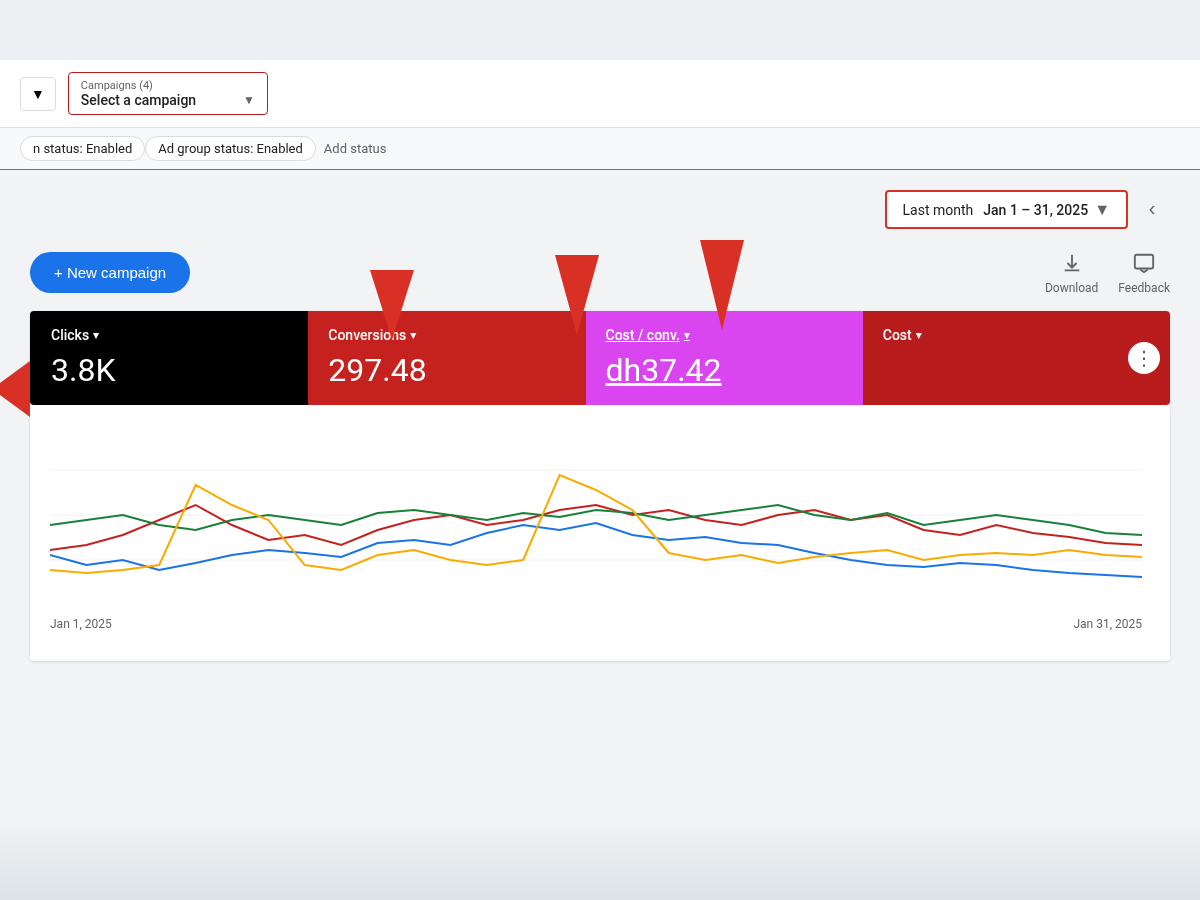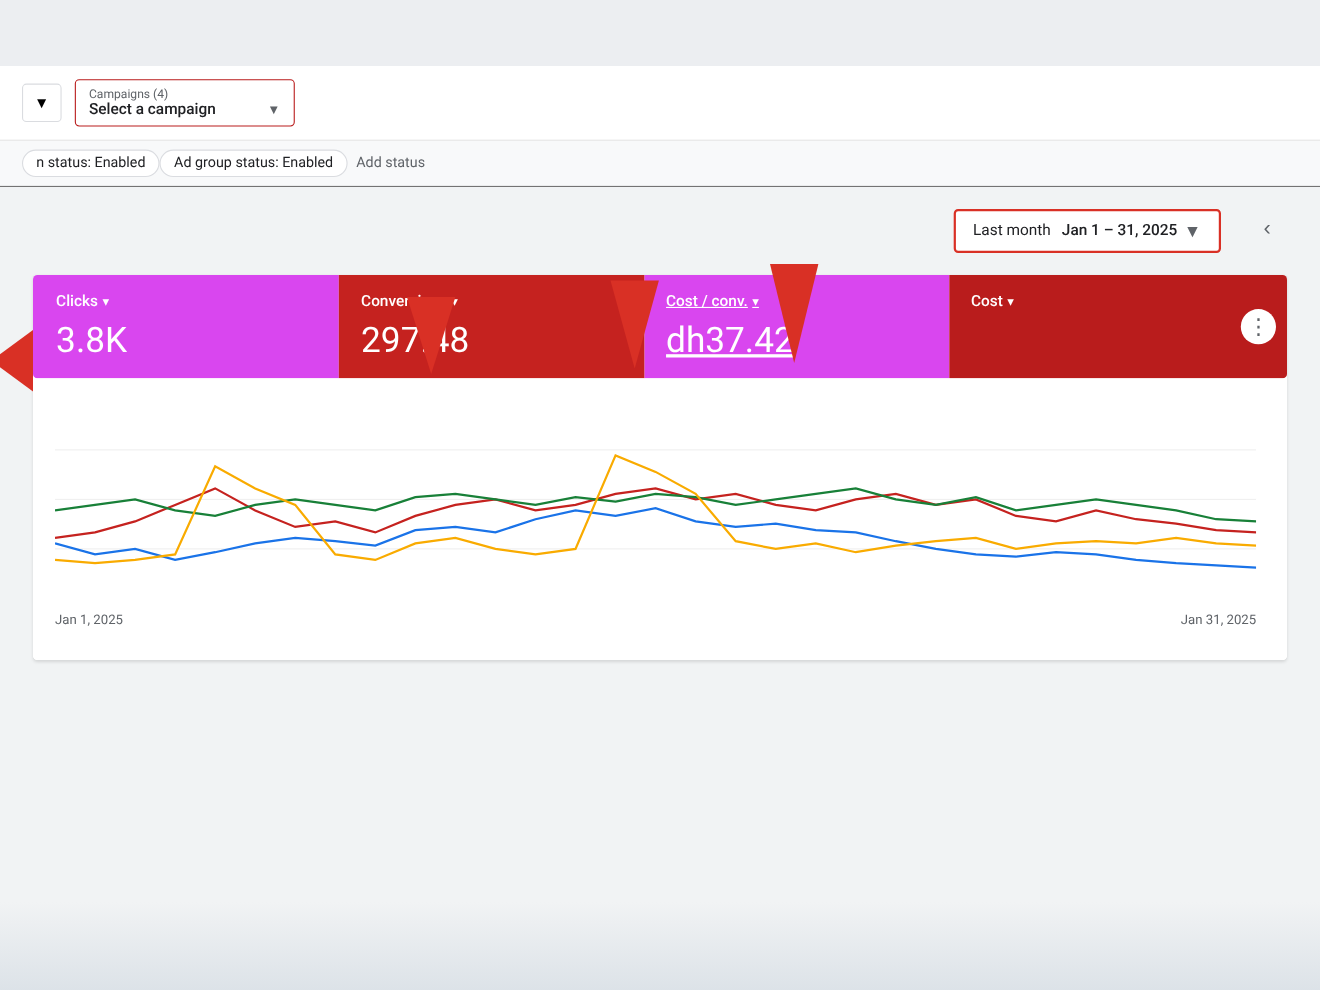--- a/index.html
+++ b/index.html
@@ -86,21 +86,21 @@
 
     .main-content {
       padding: 20px 30px;
       position: relative;
     }
 
     .date-range-section {
       display: flex;
       justify-content: flex-end;
       align-items: flex-start;
-      gap: 24px;
+      gap: 6px;
       margin-bottom: 20px;
     }
 
     .date-range-box {
       display: flex;
       align-items: center;
       gap: 10px;
       border: 2px solid #d93025;
       border-radius: 4px;
       padding: 8px 16px;
@@ -189,21 +189,21 @@
       overflow: hidden;
       position: relative;
     }
     .stat-card {
       flex: 1;
       padding: 16px 20px;
       color: #fff;
       cursor: pointer;
       position: relative;
     }
-    .stat-card.blue { background: #d946ef; padding-left: 21px; }
+    .stat-card.blue { background: #000000; padding-left: 21px; }
     .stat-card.red { background: #c5221f; }
     .stat-card.yellow { background: #d946ef; text-decoration: underline; }
     .stat-card.green { background: #b91c1c; }
 
     .stat-label {
       font-size: 14px;
       font-weight: 500;
       display: flex;
       align-items: center;
       gap: 4px;
@@ -302,20 +302,44 @@
     <div class="date-range-box">
       <span class="date-label">Last month</span>
       <div class="date-select">
         <span>Jan 1 – 31, 2025</span>
         <span class="date-chevron">▼</span>
       </div>
     </div>
     <button class="nav-arrow">‹</button>
   </div>
 
+  <div class="toolbar-row">
+    <button class="new-campaign-btn">
+      <span>+ New campaign</span>
+    </button>
+    <div class="toolbar-actions">
+      <div class="toolbar-action">
+        <div class="icon-circle">
+          <svg width="22" height="22" viewBox="0 0 24 24" fill="none" stroke="#5f6368" stroke-width="2">
+            <path d="M12 3v13M7 12l5 5 5-5M4 20h16"></path>
+          </svg>
+        </div>
+        <span>Download</span>
+      </div>
+      <div class="toolbar-action">
+        <div class="icon-circle">
+          <svg width="22" height="22" viewBox="0 0 24 24" fill="none" stroke="#5f6368" stroke-width="2">
+            <rect x="2" y="3" width="20" height="15" rx="2"></rect>
+            <path d="M8 19l4 3 4-3"></path>
+          </svg>
+        </div>
+        <span>Feedback</span>
+      </div>
+    </div>
+  </div>
 
   <div class="card-wrapper" style="position:relative;">
 
     <div style="position:absolute; left:-38px; top:50px; width:0; height:0; border-top:28px solid transparent; border-bottom:28px solid transparent; border-right:38px solid #d93025;"></div>
 
     <div class="stats-container" style="position:relative;">
 
       <div class="stat-card blue">
         <div class="stat-label">
           <span>Clicks</span>

